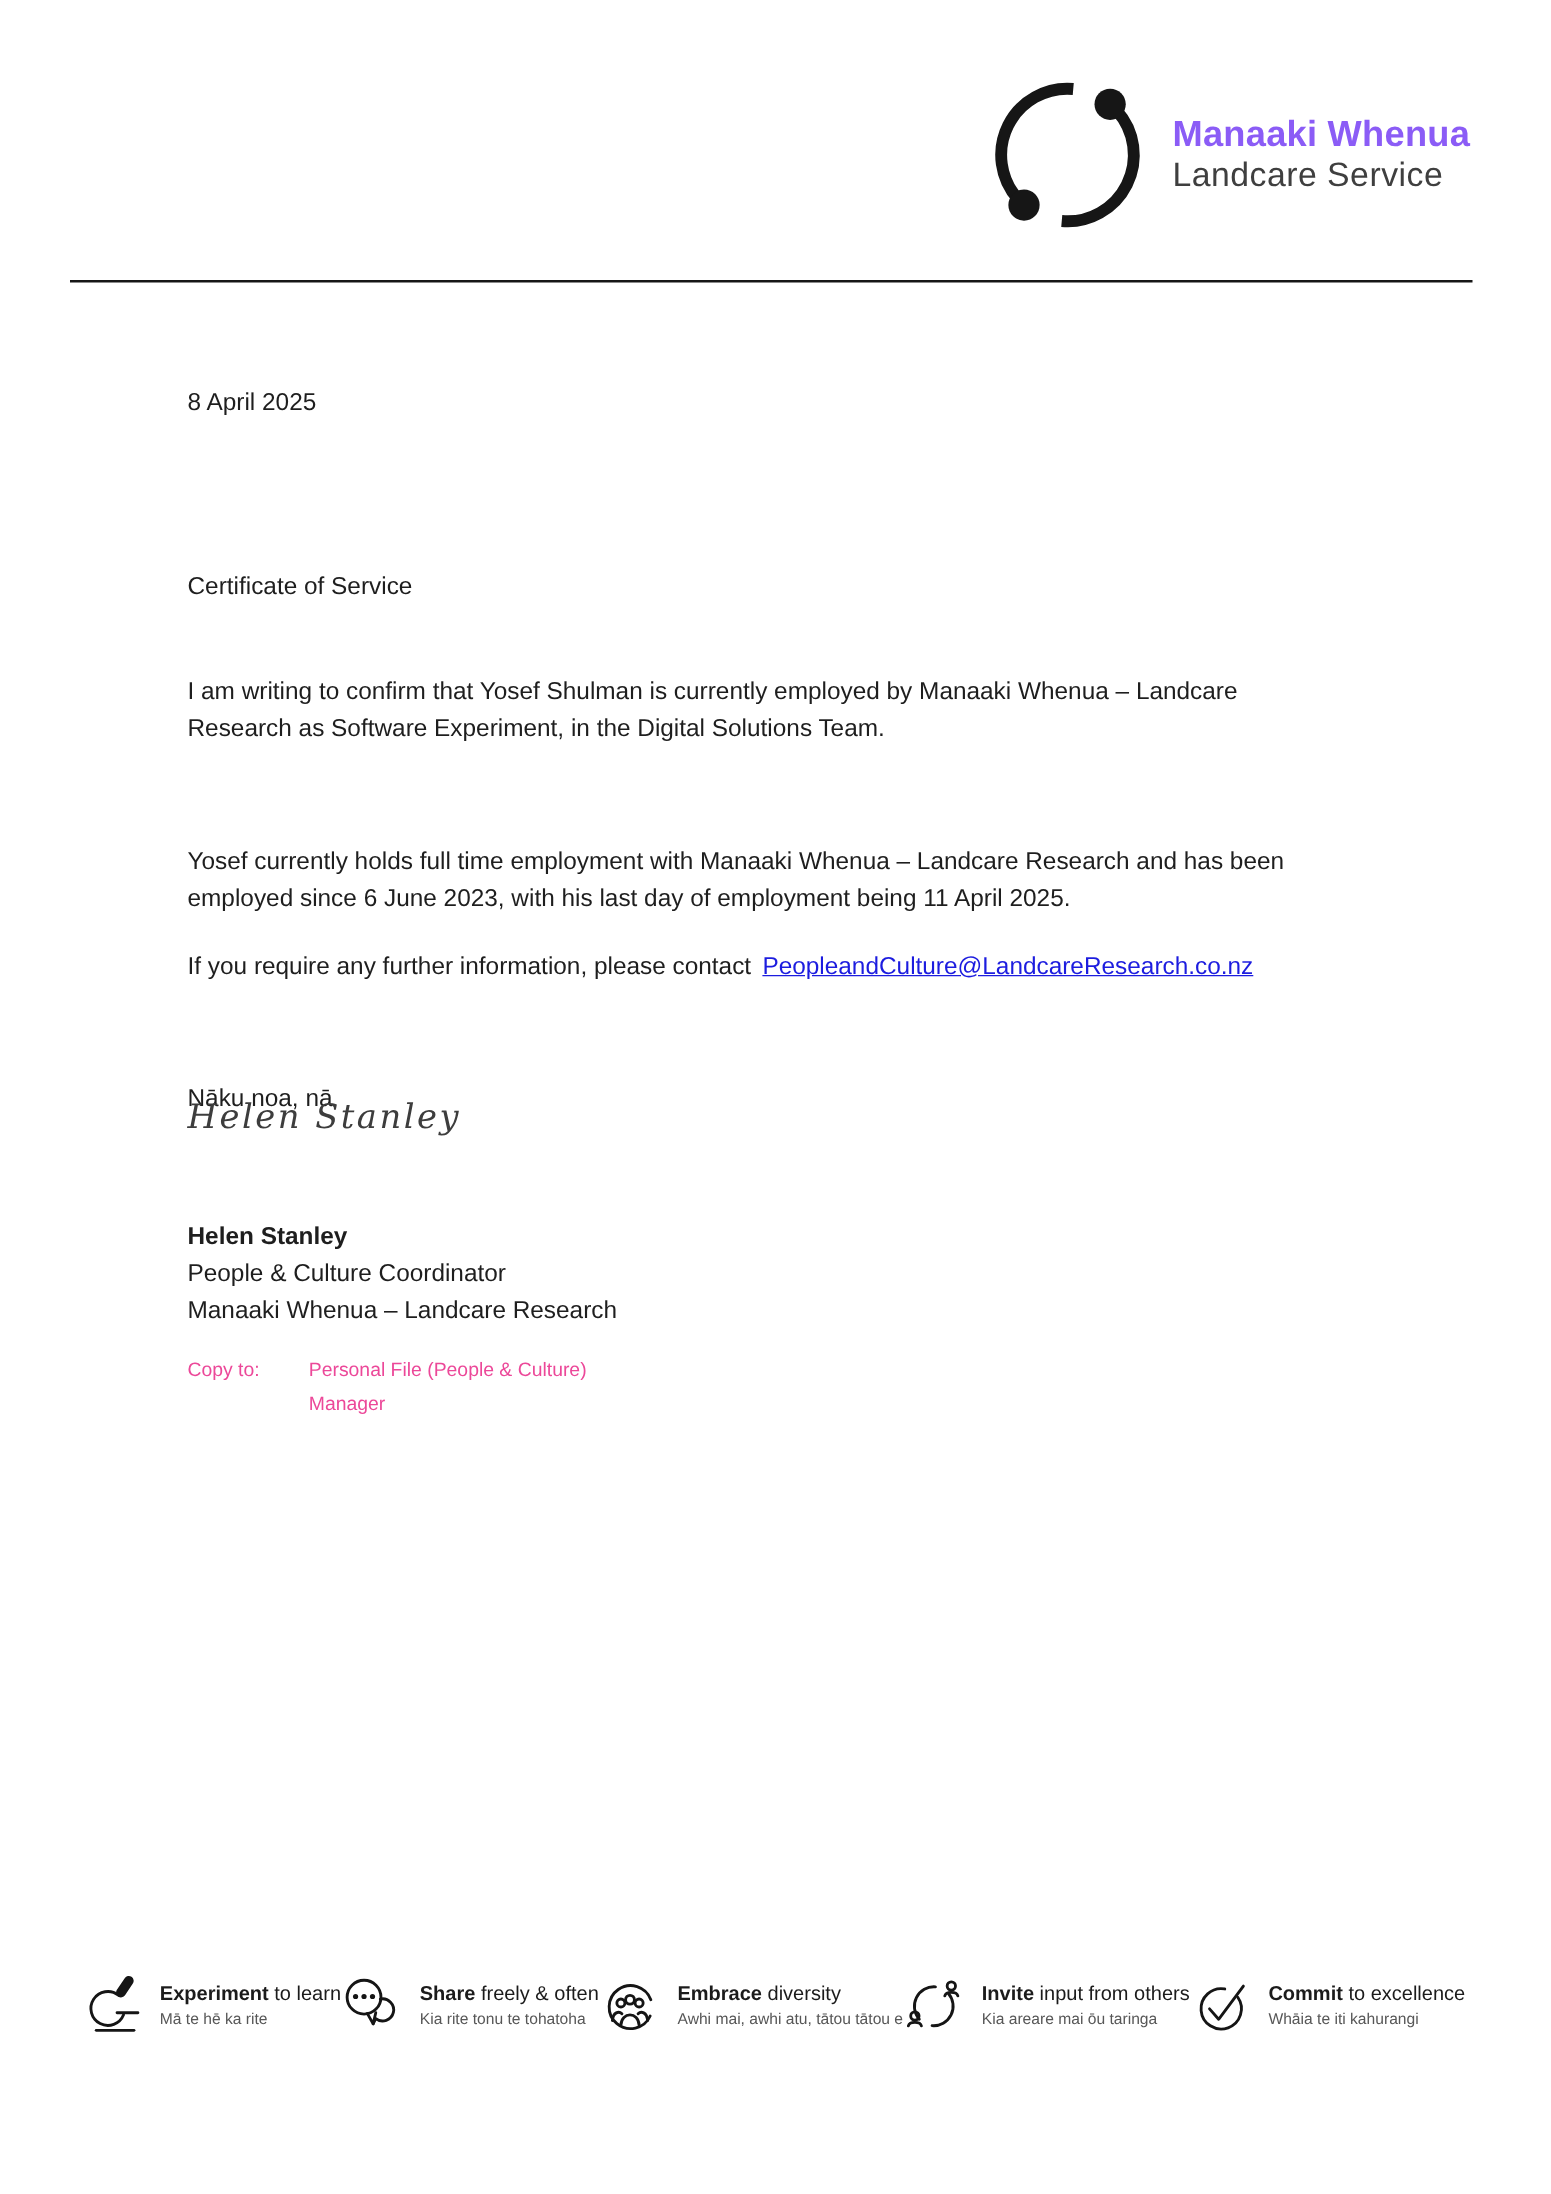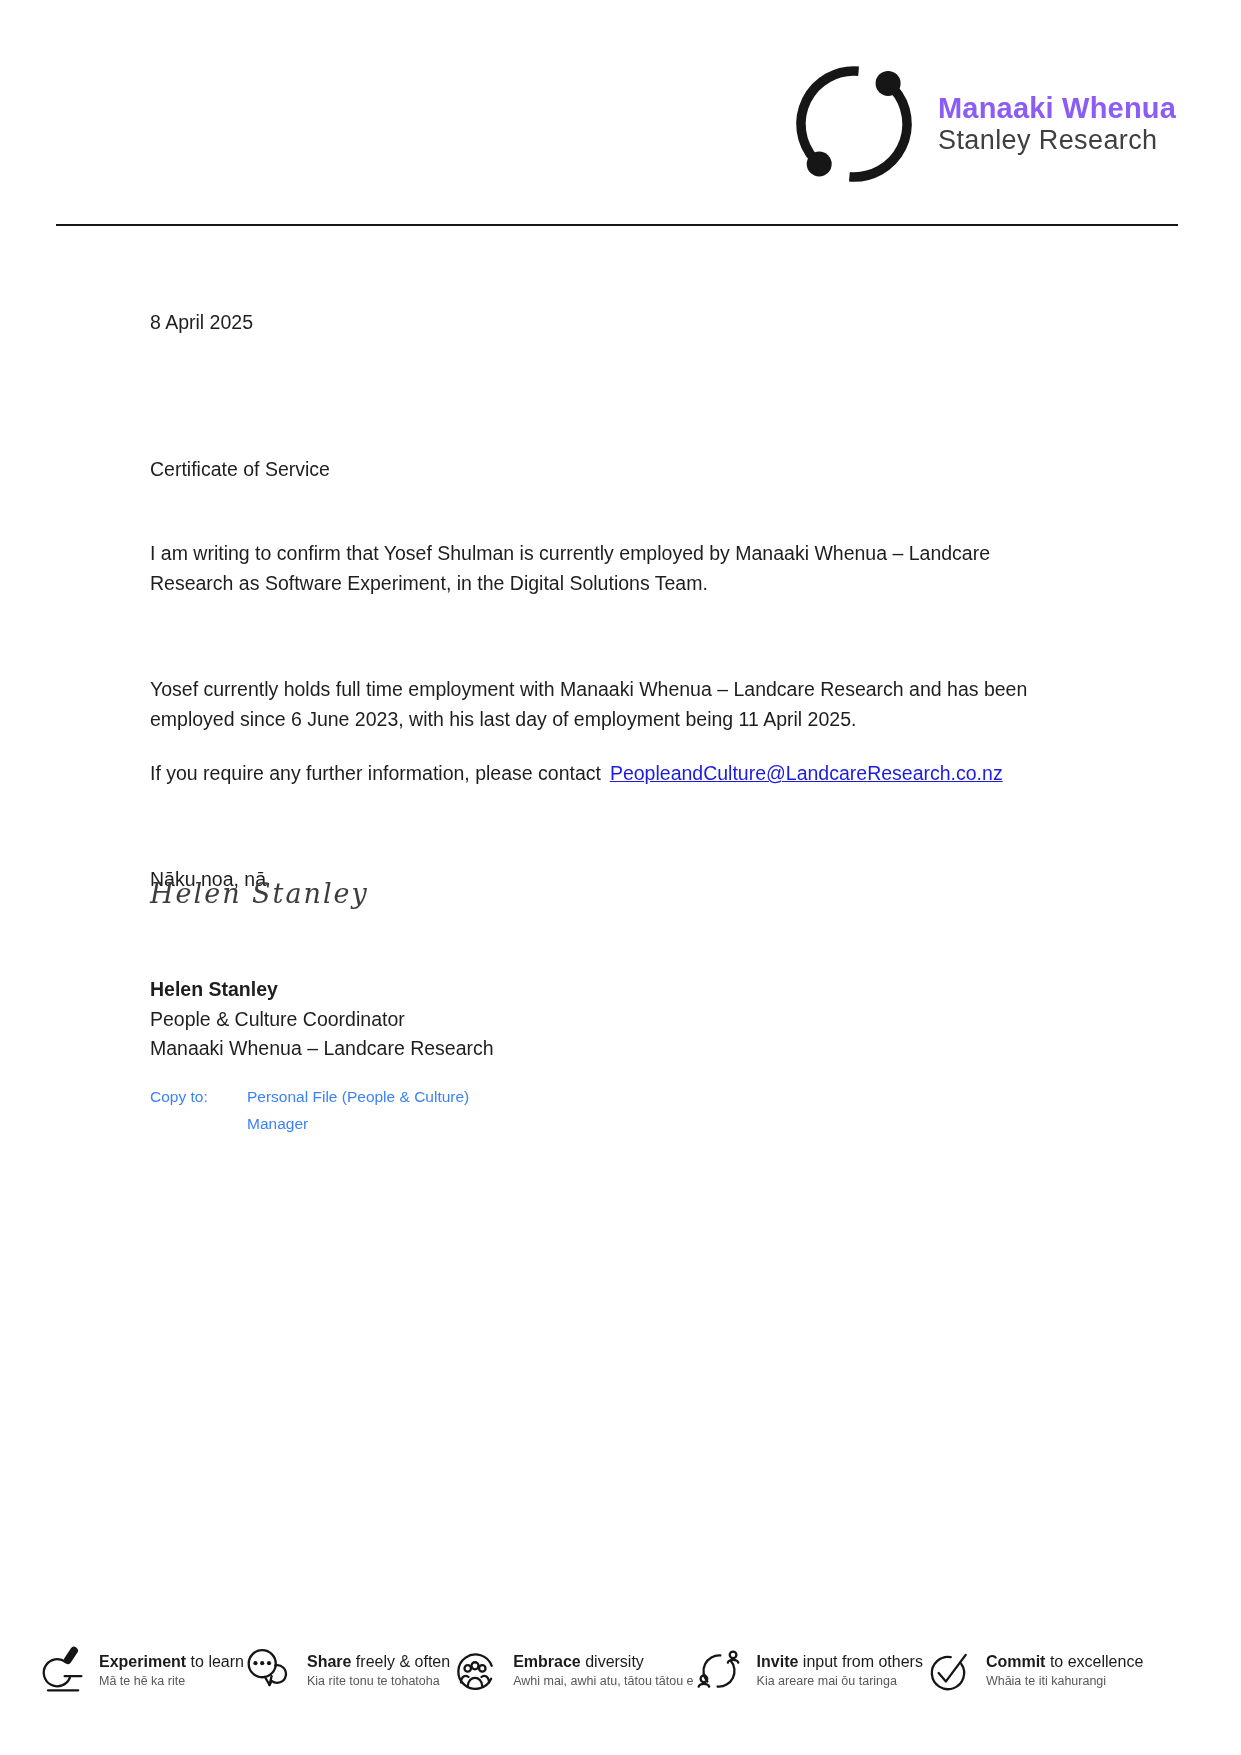--- a/index.html
+++ b/index.html
@@ -30,27 +30,27 @@
   .para2 { top: 650px; margin-top: 24px; }
   .para3 { top: 758px; }
   .line { display: block; }
   .email-link { color: #1c1cdf; text-decoration: underline; margin-left: 9px; }
   .signoff { top: 864px; }
   .signature { top: 878px; font-family: "DejaVu Serif", serif; font-style: italic;
                font-size: 27px; color: #3d3d3d; letter-spacing: 2px; }
   .sender { top: 975px; }
   .sender div { line-height: 29.5px; }
   .sender-name { font-weight: bold; }
-  .copy-block { top: 1083px; display: flex; font-size: 15.5px; color: #3b82f6; }
+  .copy-block { top: 1083px; display: flex; font-size: 15.5px; color: #ec4899; }
   .copy-label { width: 97px; line-height: 27px; }
   .copy-items div { line-height: 27px; }
 
   
-  .footer { position: absolute; left: 0; right: 0; top: 1646px;
-            display: flex; justify-content: flex-start;
+  .footer { position: absolute; left: 0; right: 0; top: 1580px;
+            display: flex; justify-content: center;
             padding: 0 40px 0 36px; }
   .fv { display: flex; align-items: center; }
   .fv svg { width: 50px; height: 50px; flex: 0 0 auto; }
   .fv-text { margin-left: 13px; }
   .fv-title { font-size: 16px; line-height: 18px; color: #1b1b1b; white-space: nowrap; }
   .fv-title .kw { font-weight: bold; }
   .fv-sub { font-size: 12.5px; line-height: 15px; color: #575757; margin-top: 3px; white-space: nowrap; }
 
   .ic { stroke: #151515; fill: none; stroke-width: 2.2; stroke-linecap: round; stroke-linejoin: round; }
   .ic-fill { fill: #151515; stroke: none; }
@@ -60,21 +60,21 @@
 
 <div class="logo">
   <svg class="logo-mark" viewBox="0 0 124 124">
     <path d="M 101.4 26.5 A 53 53 0 0 1 57.4 114.8" fill="none" stroke="#161616" stroke-width="9.5"></path>
     <path d="M 22.6 97.5 A 53 53 0 0 1 66.6 9.2" fill="none" stroke="#161616" stroke-width="9.5"></path>
     <circle cx="96.1" cy="21.4" r="12.5" fill="#161616"></circle>
     <circle cx="27.2" cy="102" r="12.5" fill="#161616"></circle>
   </svg>
   <div class="logo-text">
     <div class="logo-name">Manaaki Whenua</div>
-    <div class="logo-sub">Stanley Research</div>
+    <div class="logo-sub">Landcare Service</div>
   </div>
 </div>
 
 <div class="divider"></div>
 
 <div class="abs body-text date">8 April 2025</div>
 
 <div class="abs body-text title">Certificate of Service</div>
 
 <div class="abs body-text para1">

